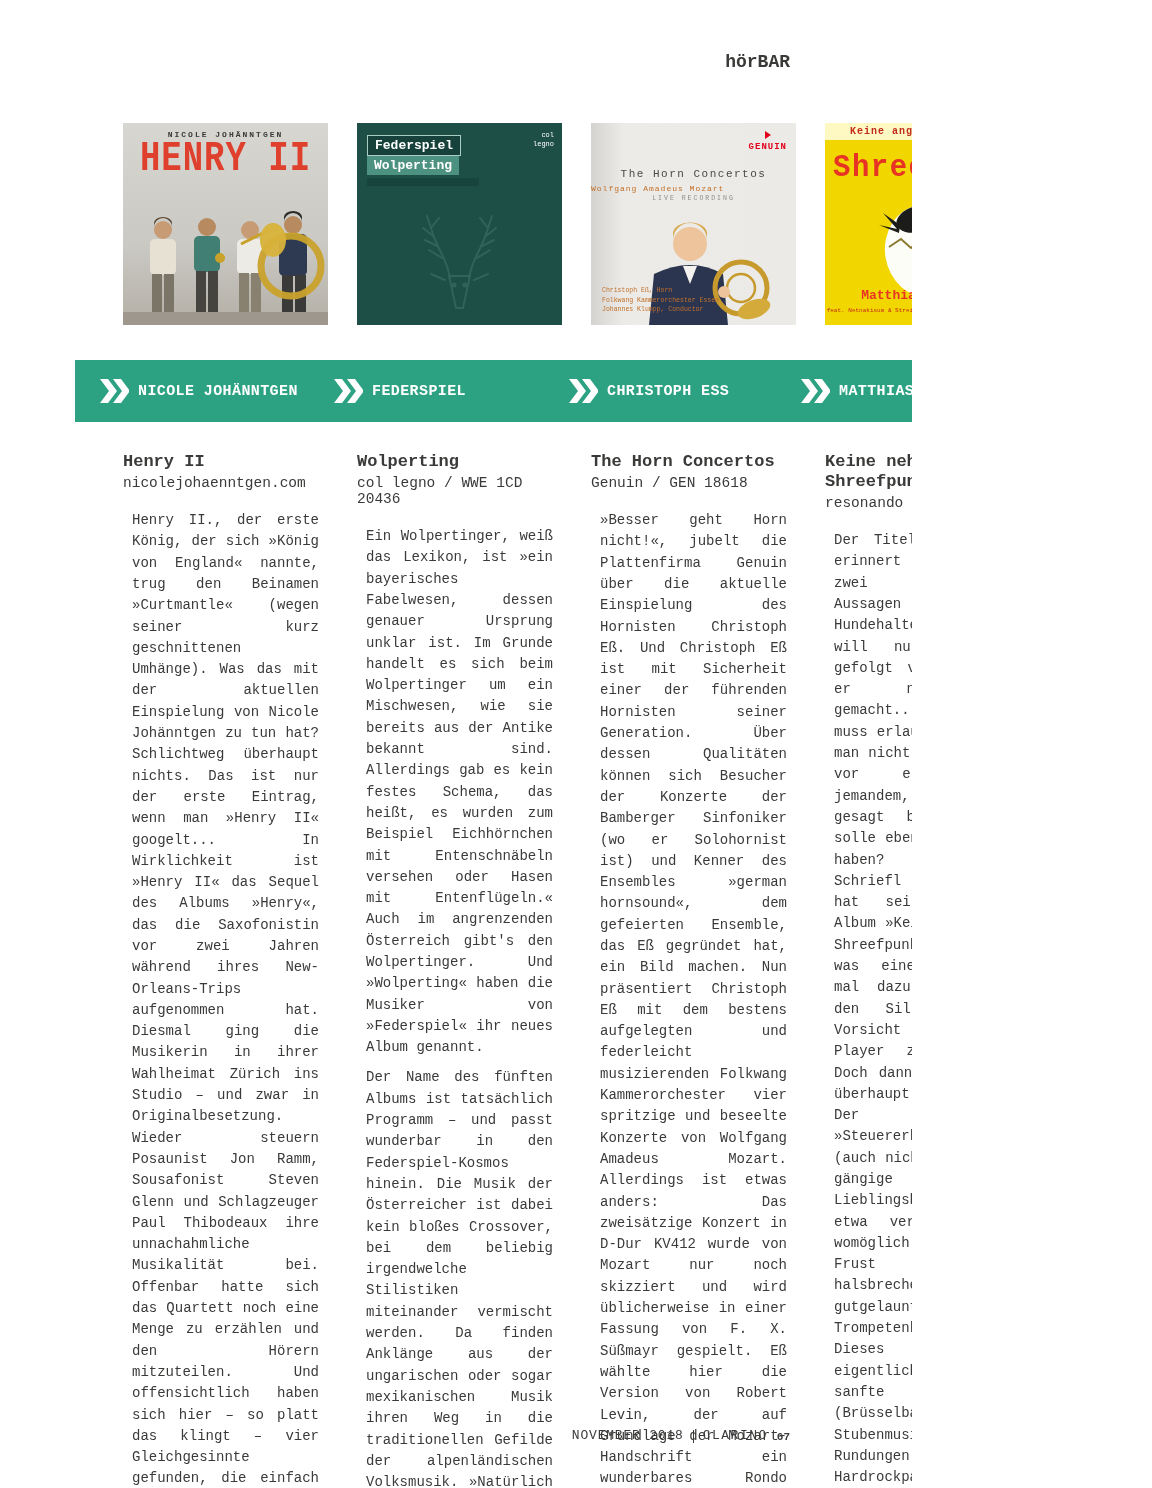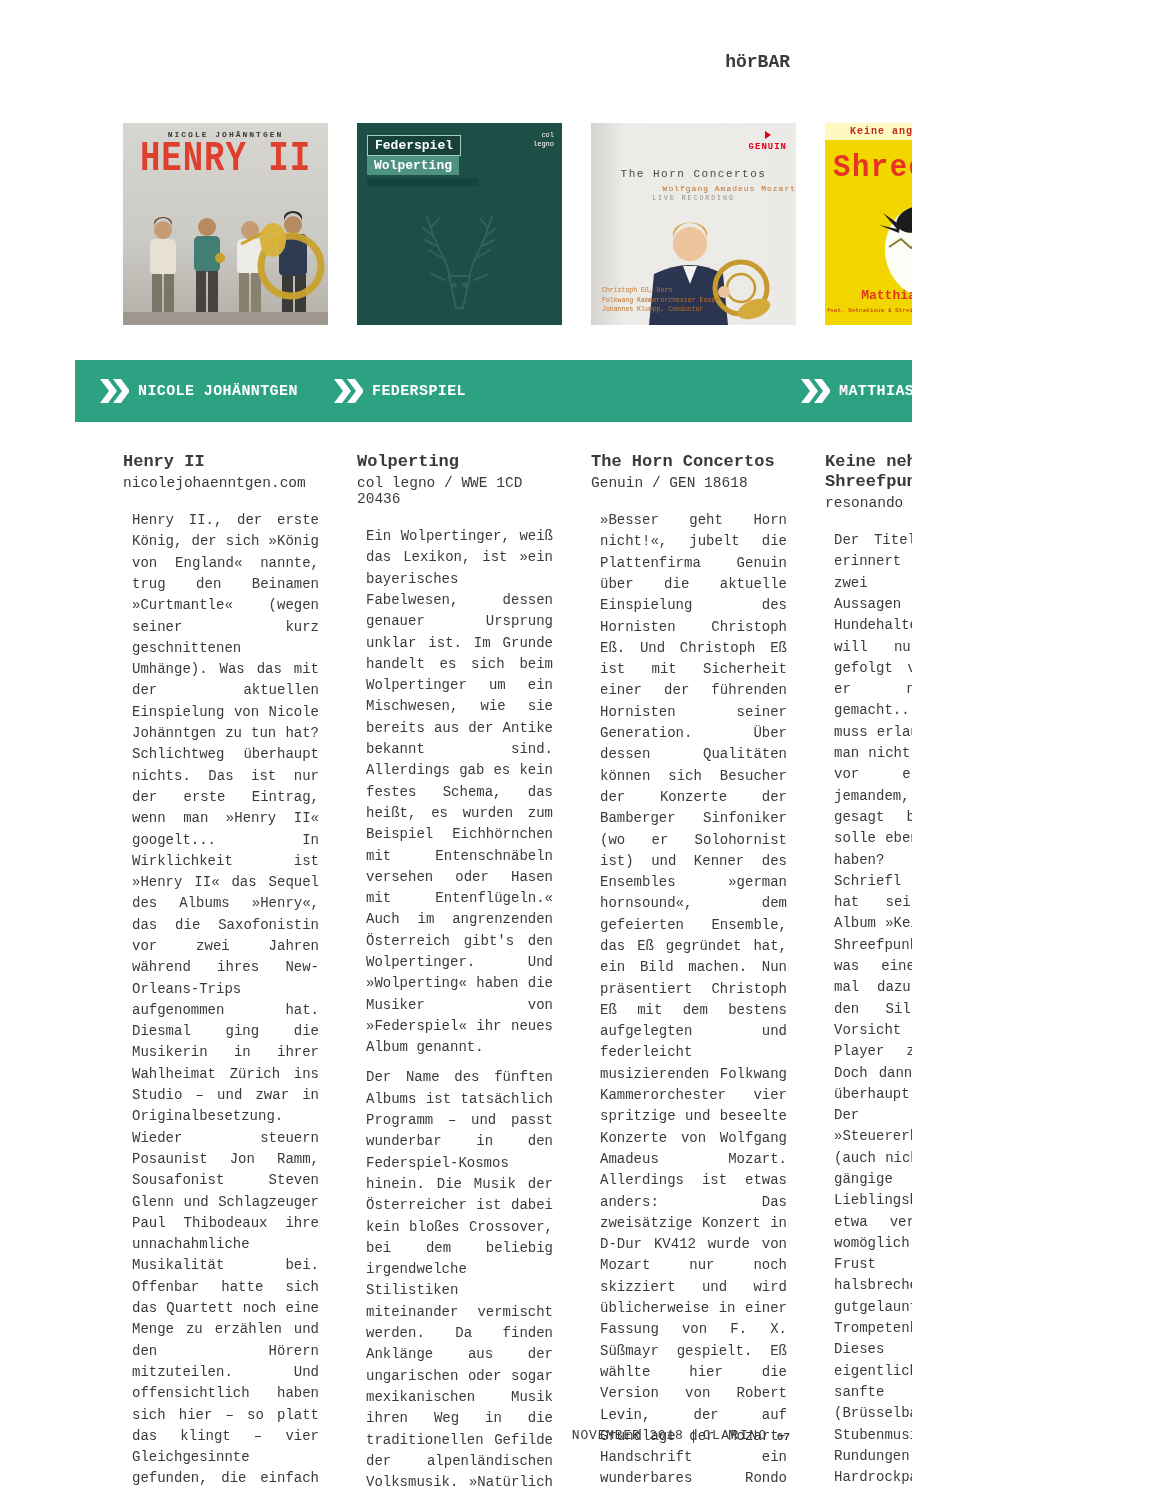--- a/index.html
+++ b/index.html
@@ -33,21 +33,21 @@
   .fs-art{position:absolute;inset:0;}
 
   
   .cover-horn{background:linear-gradient(90deg,#d5d3cf 0%,#ecebe7 16%,#eceae6 100%);}
   .genuin{position:absolute;top:8px;right:9px;color:#e2001a;font-weight:bold;font-size:9px;
           letter-spacing:1px;display:flex;align-items:center;gap:3px;flex-direction:column;}
   .genuin-tri{width:0;height:0;border-left:6px solid #e2001a;border-top:4px solid transparent;
               border-bottom:4px solid transparent;display:inline-block;}
   .horn-title{position:absolute;top:45px;width:100%;text-align:center;font-size:11px;
               letter-spacing:1.5px;color:#4a4a48;}
-  .horn-comp{position:absolute;top:61px;width:100%;text-align:right;font-size:8px;
+  .horn-comp{position:absolute;top:61px;width:100%;text-align:left;font-size:8px;
              letter-spacing:1px;color:#c2702a;}
   .horn-live{position:absolute;top:72px;width:100%;text-align:center;font-size:6.5px;
              letter-spacing:2px;color:#8d8d8a;}
   .horn-art{position:absolute;bottom:0;left:0;}
   .horn-credits{position:absolute;left:11px;bottom:10px;font-size:6.5px;line-height:1.5;color:#c2702a;}
 
   
   .cover-shreef{background:#f2d600;}
   .shreef-top{position:absolute;top:0;left:0;right:0;background:#fef9c3;color:#c22a1a;
               font-weight:bold;font-size:10px;letter-spacing:1px;padding:3px 25px;}
@@ -203,20 +203,29 @@
     </div>
     <div class="banner-item" style="left:258px">
       <span class="chev">
         <svg width="30" height="24" viewBox="0 0 30 24">
             <path d="M1 0 h8 l9 12 -9 12 h-8 l9 -12 z" fill="#fff"></path>
             <path d="M14 0 h8 l9 12 -9 12 h-8 l9 -12 z" fill="#fff"></path>
           </svg>
       </span>
       <span class="label">FEDERSPIEL</span>
     </div>
+    <div class="banner-item" style="left:493px">
+      <span class="chev">
+        <svg width="30" height="24" viewBox="0 0 30 24">
+            <path d="M1 0 h8 l9 12 -9 12 h-8 l9 -12 z" fill="#fff"></path>
+            <path d="M14 0 h8 l9 12 -9 12 h-8 l9 -12 z" fill="#fff"></path>
+          </svg>
+      </span>
+      <span class="label">CHRISTOPH ESS</span>
+    </div>
     <div class="banner-item" style="left:725px">
       <span class="chev">
         <svg width="30" height="24" viewBox="0 0 30 24">
             <path d="M1 0 h8 l9 12 -9 12 h-8 l9 -12 z" fill="#fff"></path>
             <path d="M14 0 h8 l9 12 -9 12 h-8 l9 -12 z" fill="#fff"></path>
           </svg>
       </span>
       <span class="label">MATTHIAS SCHRIEFL</span>
     </div>
   </div>

